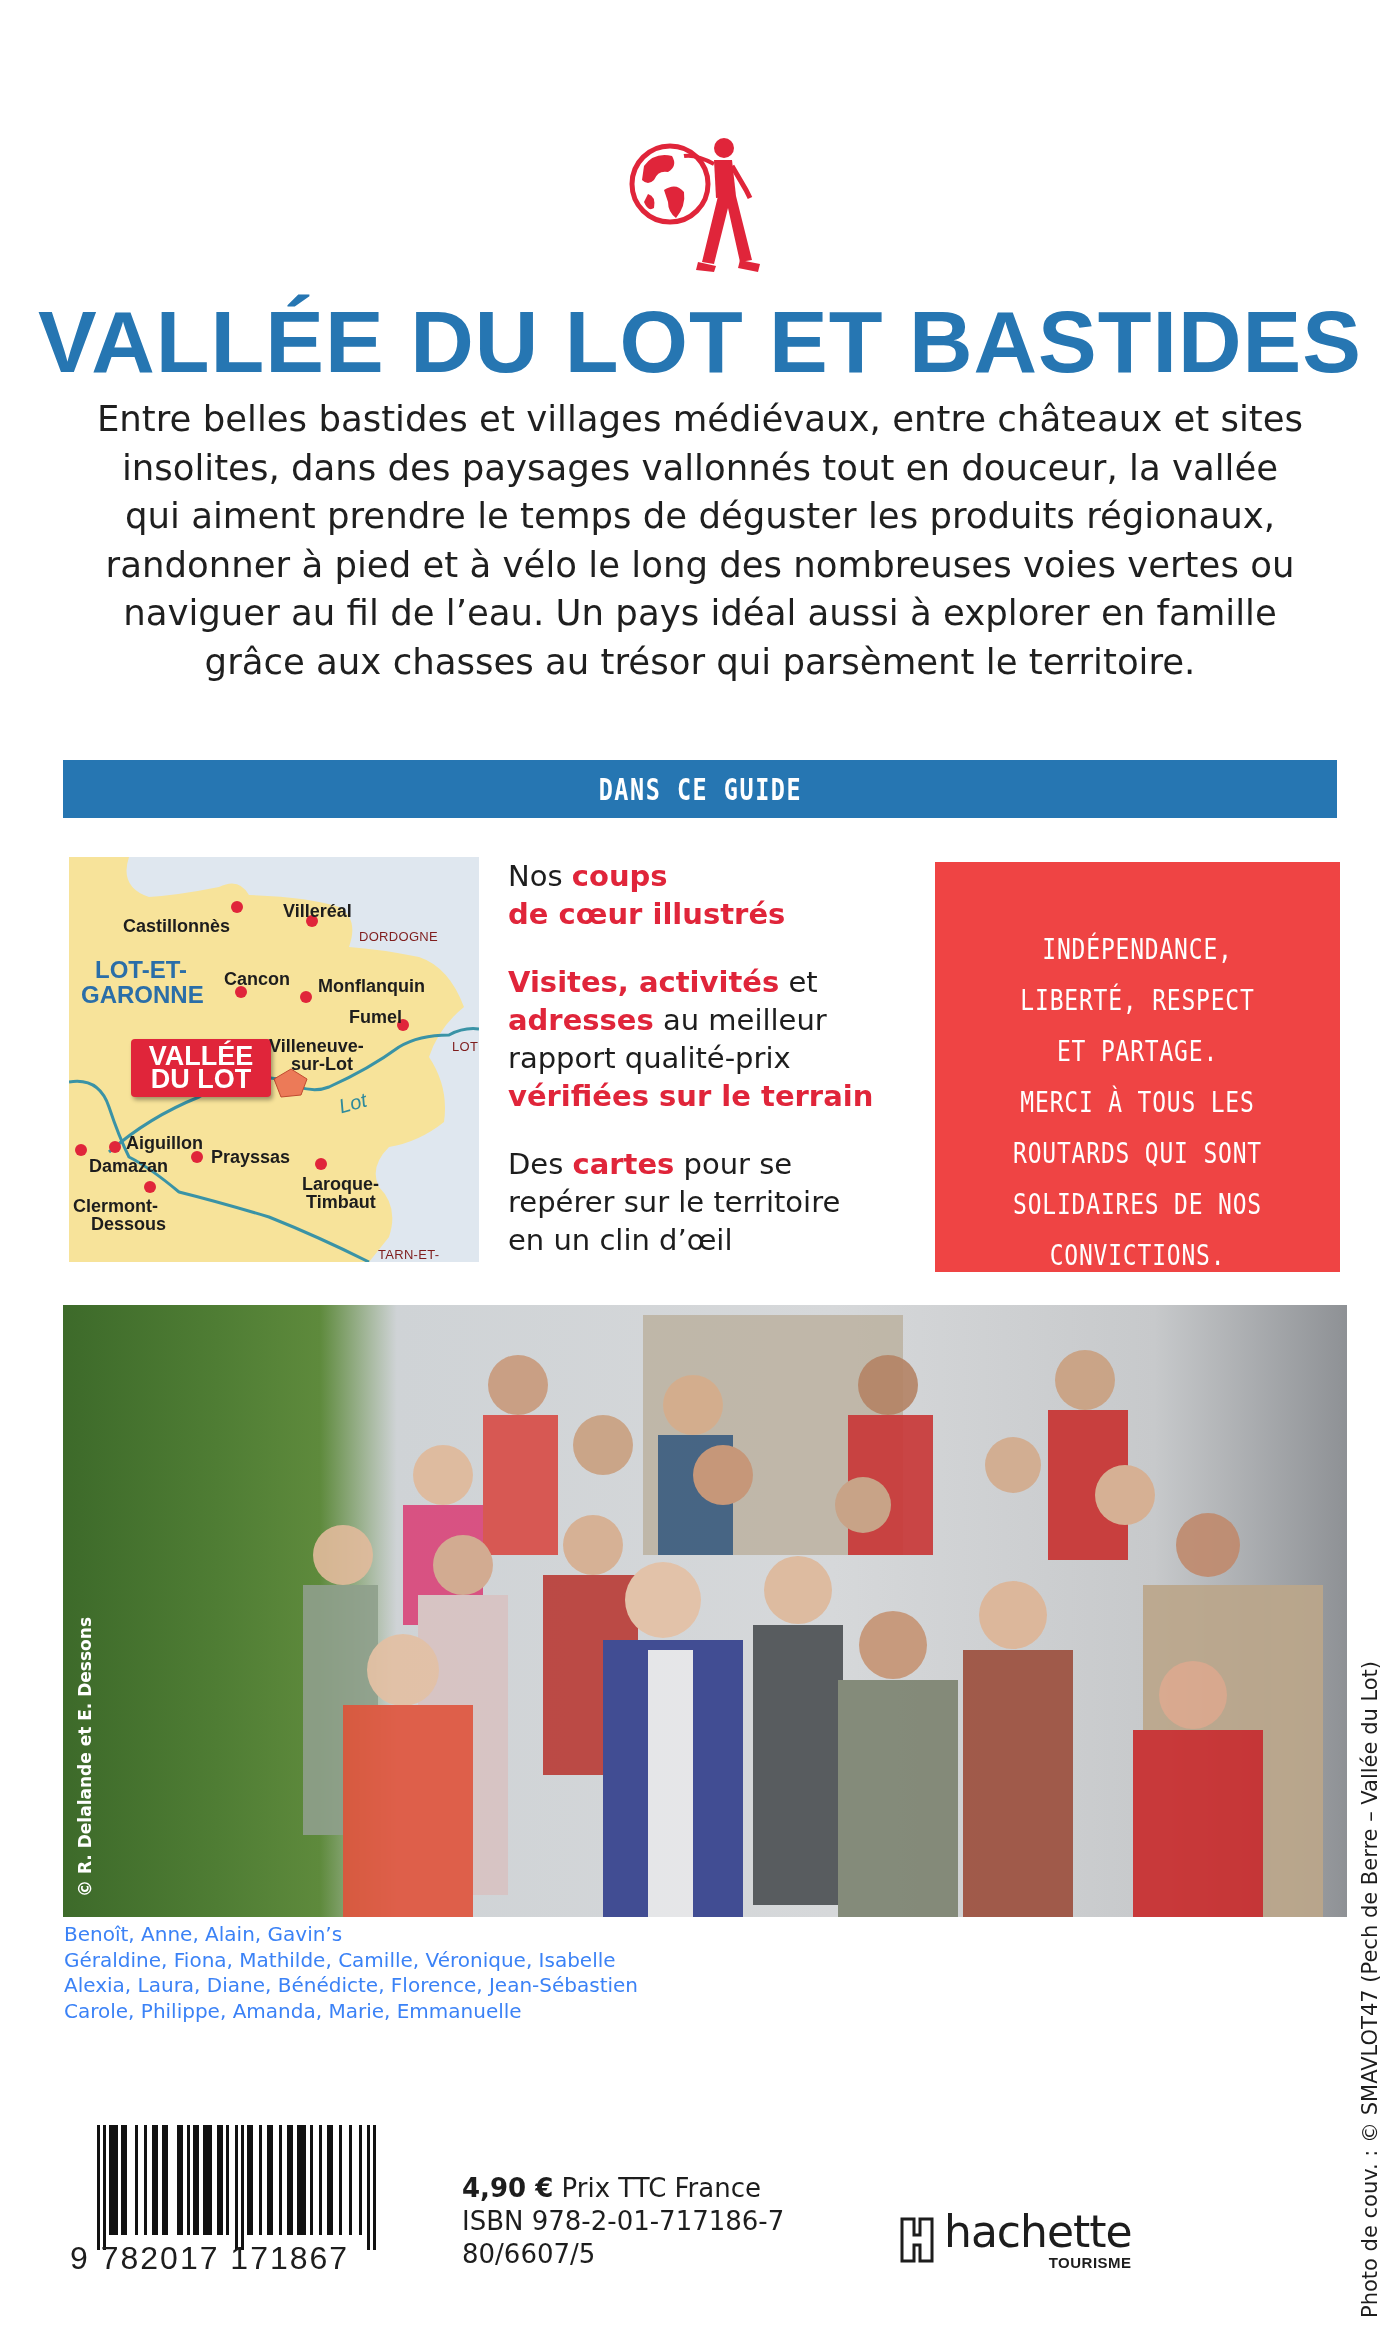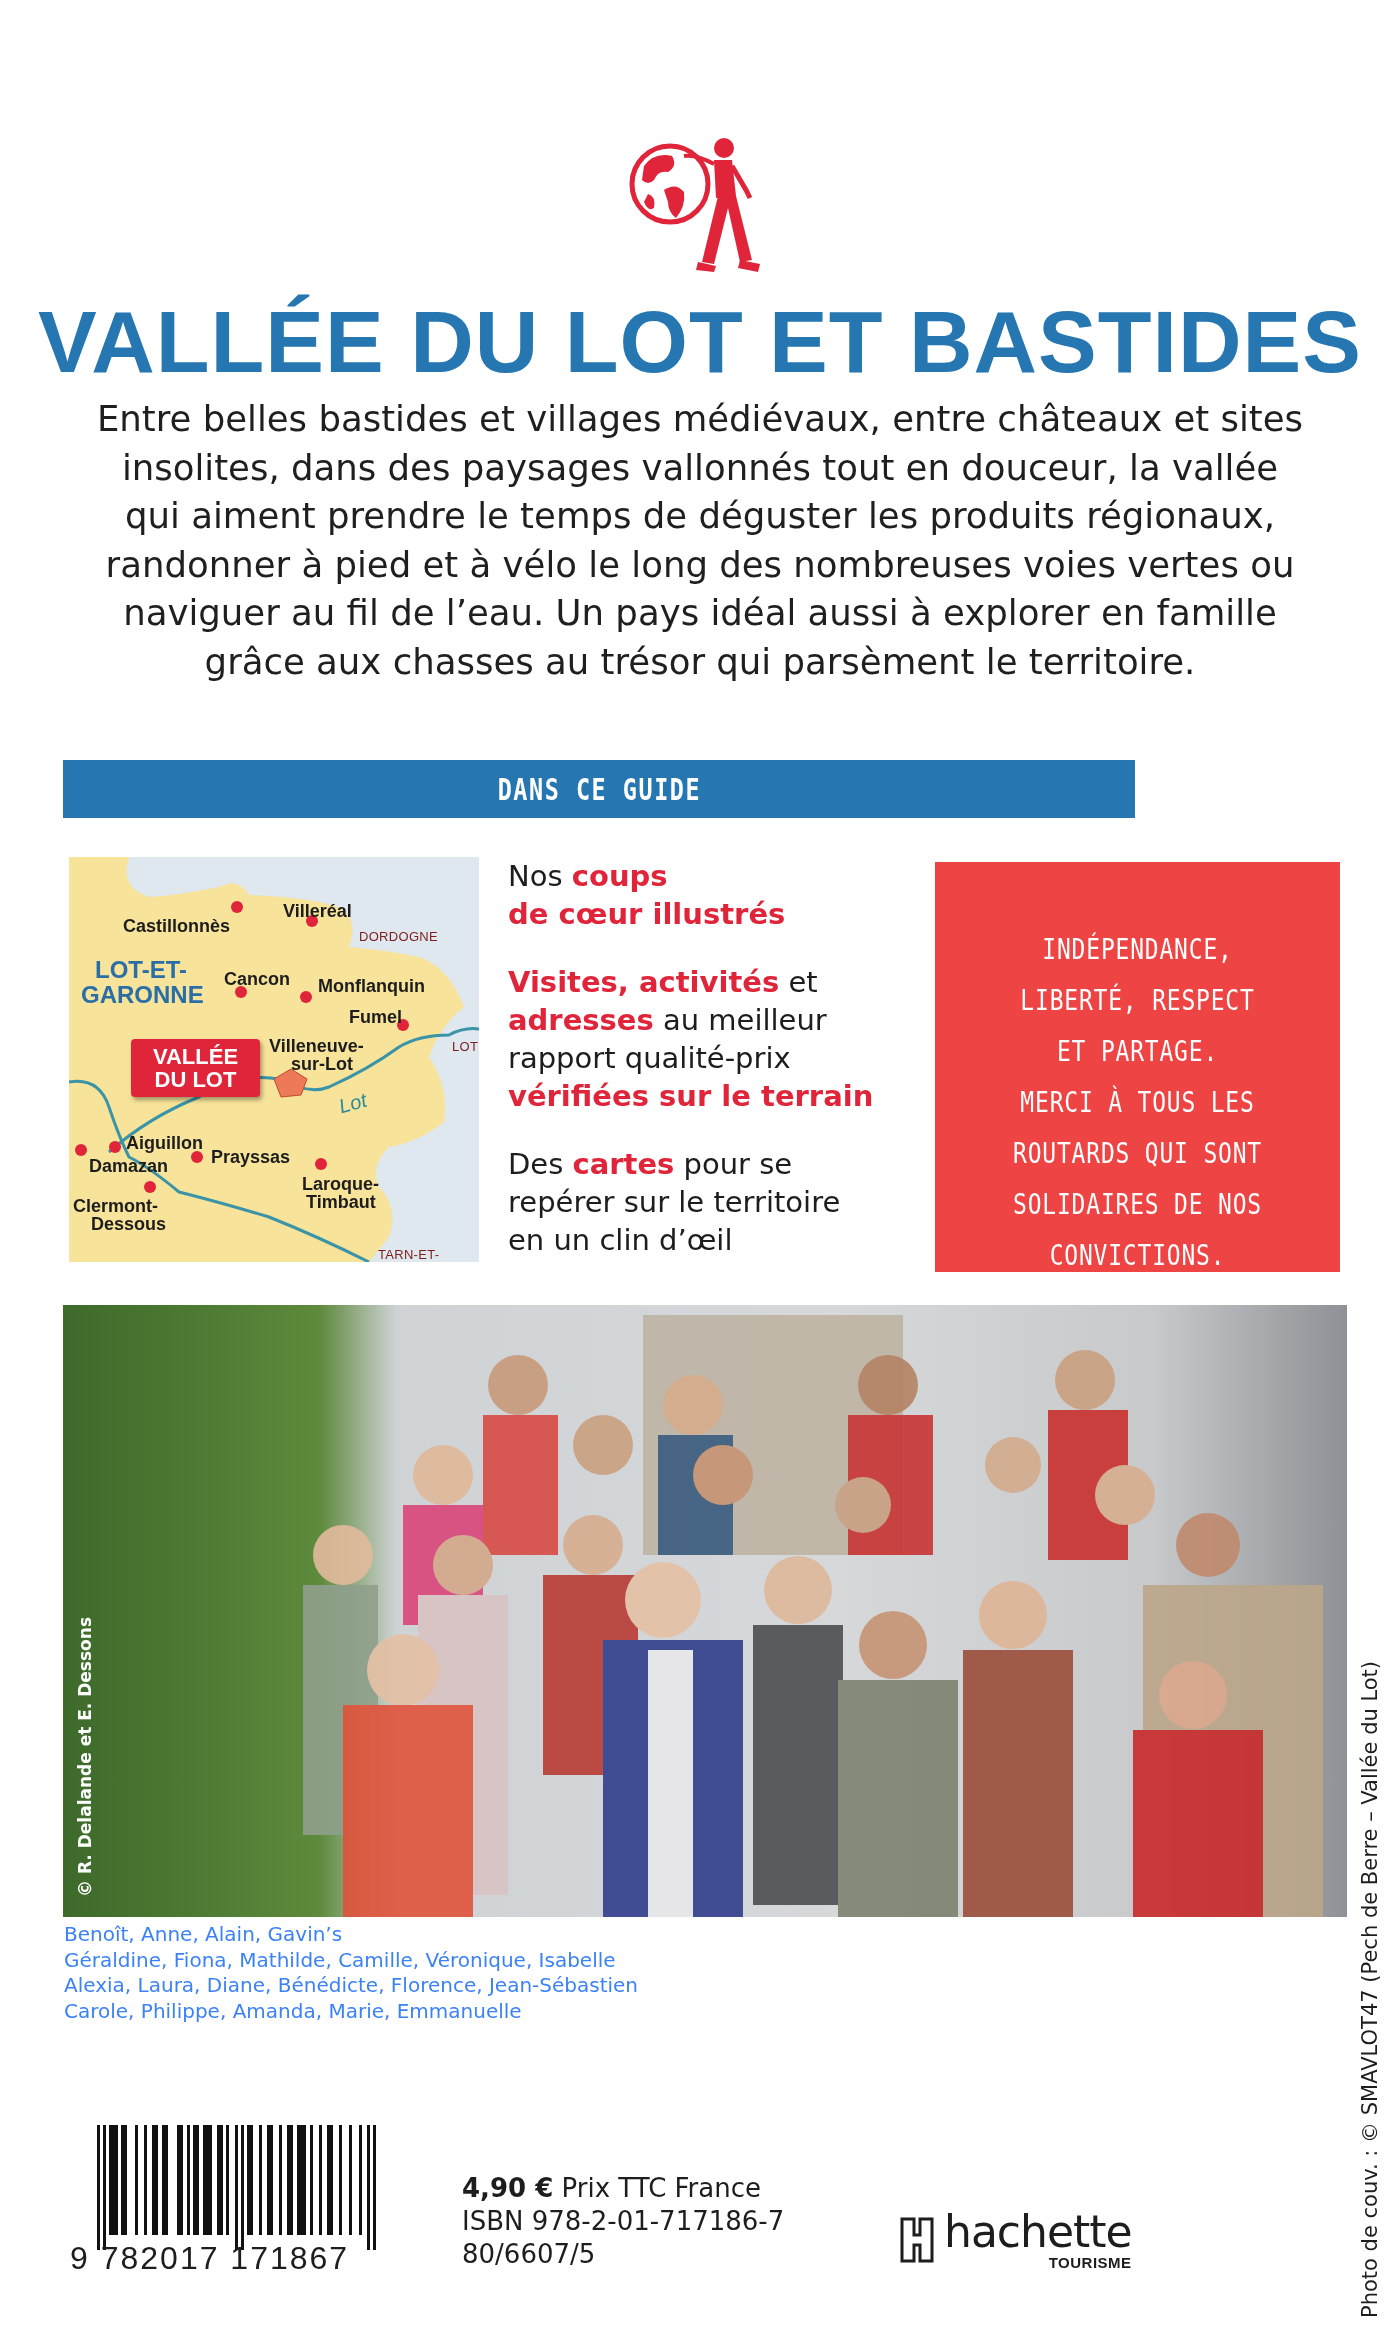--- a/index.html
+++ b/index.html
@@ -14,43 +14,43 @@
       font-size: 88px; letter-spacing: 1px; color: #2676b2; line-height: 100px;
     }
 
     .intro {
       position: absolute; left: 60px; top: 395px; width: 1280px; text-align: center;
       font-family: "DejaVu Sans", sans-serif; font-size: 35.5px; line-height: 48.5px; color: #1f1f1f;
     }
     .intro span { display: block; white-space: nowrap; }
 
     .guide-band {
-      position: absolute; left: 63px; top: 760px; width: 1072px; height: 58px;
+      position: absolute; left: 63px; top: 760px; width: 1274px; height: 58px;
       background: #2676b2; color: #fff; display: flex; align-items: center; justify-content: center;
       font-family: "DejaVu Sans Mono", monospace; font-size: 30px; letter-spacing: 2px; font-weight: 700;
       transform-origin: center;
     }
     .guide-band span { display: inline-block; transform: scaleX(0.78); }
 
     .map {
       position: absolute; left: 69px; top: 857px; width: 410px; height: 405px;
       background: #dfe7ef; overflow: hidden;
     }
     .map svg { position: absolute; left: 0; top: 0; }
     .map-label {
       position: absolute; font-family: "Liberation Sans", sans-serif; font-weight: 700;
       font-size: 18px; color: #1d1d1d; white-space: nowrap; line-height: 19px;
     }
     .map-label.region { color: #7f1d1d; font-weight: 400; font-size: 13px; letter-spacing: 0.3px; margin-top: 28px; }
     .map-label.dept { color: #2a6ea8; font-size: 24px; line-height: 25px; }
     .map-label.river { color: #2f8a9c; font-style: italic; font-weight: 400; font-size: 20px; transform: rotate(-16deg); }
     .vallee-badge {
-      position: absolute; left: 62px; top: 182px; width: 129px; height: 58px; background: #e0253a;
+      position: absolute; left: 62px; top: 182px; width: 140px; height: 58px; background: #e0253a;
       border-radius: 4px; color: #fff; font-family: "Liberation Sans", sans-serif; font-weight: 700;
-      font-size: 22px; line-height: 23px; text-align: center; padding-top: 6px;
+      font-size: 27px; line-height: 23px; text-align: center; padding-top: 6px;
       box-shadow: 2px 3px 4px rgba(0,0,0,0.35);
     }
 
     .features {
       position: absolute; left: 508px; top: 857px; width: 400px;
       font-family: "DejaVu Sans", sans-serif; font-size: 29px; line-height: 38px; color: #1d1d1d;
     }
     .features p { margin-bottom: 30px; }
     .features .hl { color: #e0253a; font-weight: 700; }
 

